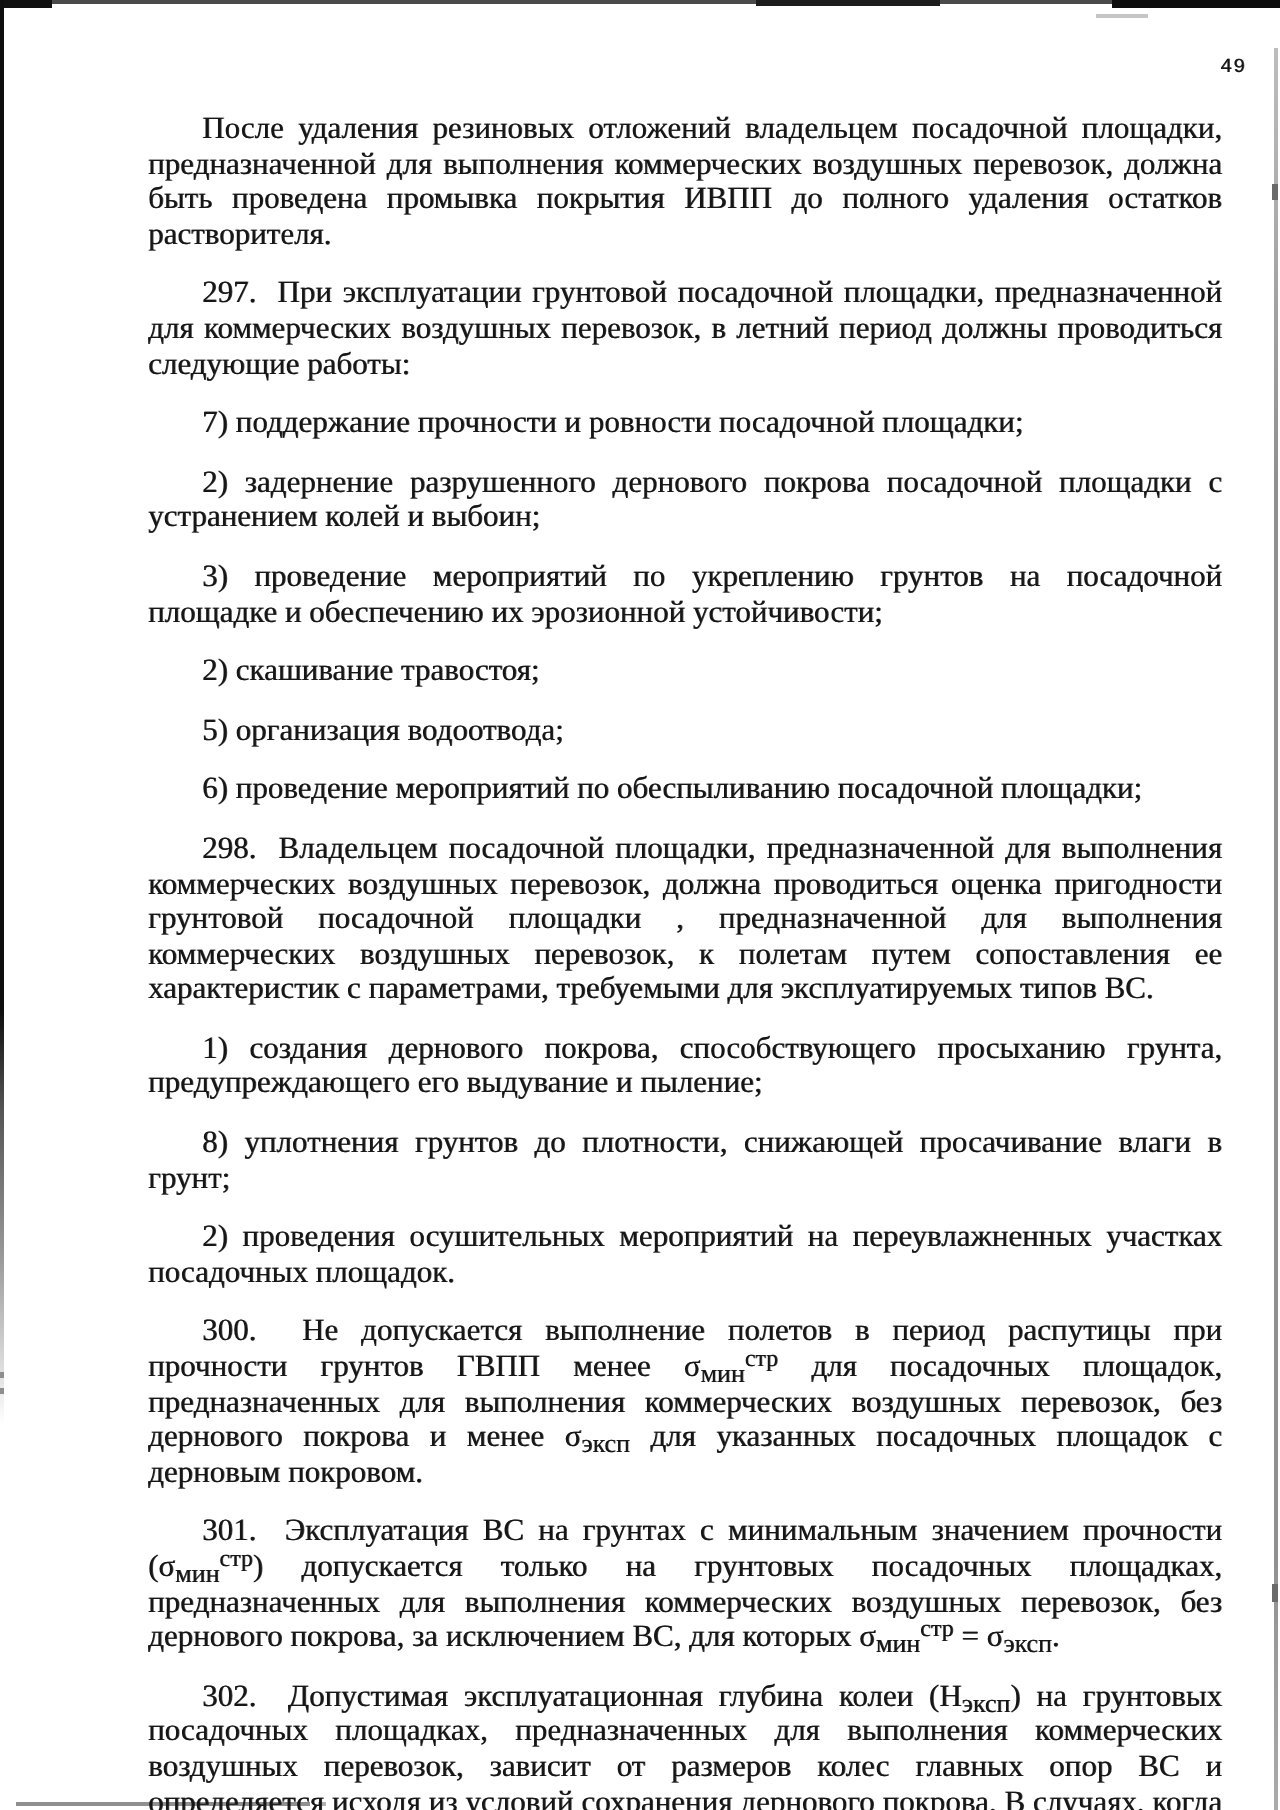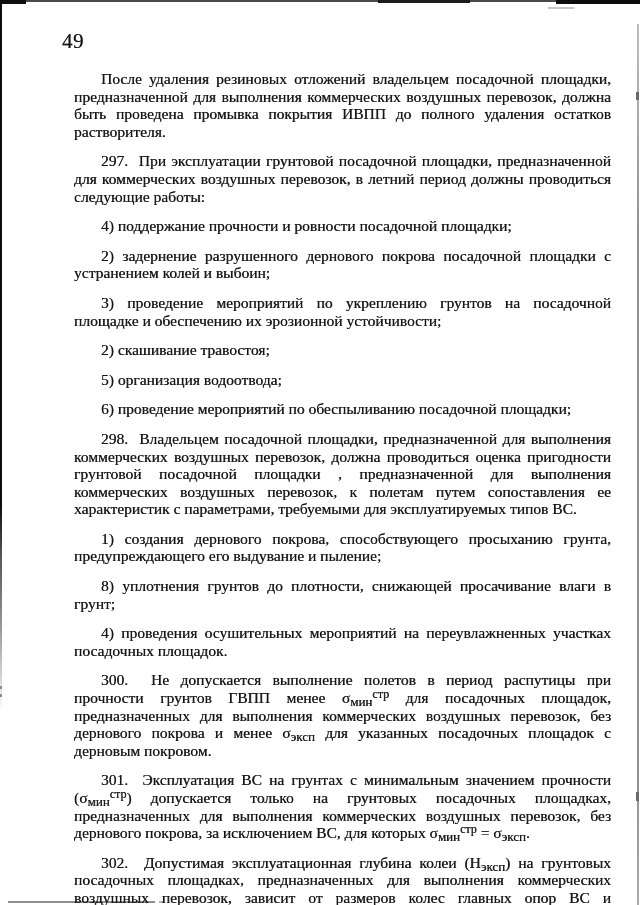--- a/index.html
+++ b/index.html
@@ -15,24 +15,25 @@
     background: #ffffff;
   }
   .content {
     position: absolute;
     left: 62px; top: 29px;
     width: 561px;
     color: #161616;
     text-shadow: 0.35px 0 0 rgba(22,22,22,0.75);
   }
   .page-number {
-    text-align: left;
-    font-size: 21px;
+    text-align: right;
+    font-size: 10px;
     margin: 0 0 16px 0;
     letter-spacing: 0.5px;
+    font-family: Liberation Mono, monospace;
   }
   .doc-body p {
     margin: 12px;
     font-size: 15.5px;
     line-height: 17.6px;
     text-align: justify;
     text-indent: 27px;
   }
   .doc-body sub {
     font-size: 13px;
@@ -84,29 +85,29 @@
   <div class="artifact right-tick-a"></div>
   <div class="artifact right-tick-b"></div>
   <div class="artifact bottom-line"></div>
   <div class="artifact bottom-dot"></div>
 
   <div class="content">
     <div class="page-number">49</div>
     <div class="doc-body">
         <p>После удаления резиновых отложений владельцем посадочной площадки, предназначенной для выполнения коммерческих воздушных перевозок, должна быть проведена промывка покрытия ИВПП до полного удаления остатков растворителя.</p>
         <p>297.&nbsp; При эксплуатации грунтовой посадочной площадки, предназначенной для коммерческих воздушных перевозок, в летний период должны проводиться следующие работы:</p>
-        <p>4) поддержание прочности и ровности посадочной площадки;</p>
+        <p>7) поддержание прочности и ровности посадочной площадки;</p>
         <p>2) задернение разрушенного дернового покрова посадочной площадки с устранением колей и выбоин;</p>
         <p>3) проведение мероприятий по укреплению грунтов на посадочной площадке и обеспечению их эрозионной устойчивости;</p>
         <p>2) скашивание травостоя;</p>
         <p>5) организация водоотвода;</p>
         <p>6) проведение мероприятий по обеспыливанию посадочной площадки;</p>
         <p>298.&nbsp; Владельцем посадочной площадки, предназначенной для выполнения коммерческих воздушных перевозок, должна проводиться оценка пригодности грунтовой посадочной площадки , предназначенной для выполнения коммерческих воздушных перевозок, к полетам путем сопоставления ее характеристик с параметрами, требуемыми для эксплуатируемых типов ВС.</p>
         <p>1) создания дернового покрова, способствующего просыханию грунта, предупреждающего его выдувание и пыление;</p>
         <p>8) уплотнения грунтов до плотности, снижающей просачивание влаги в грунт;</p>
-        <p>4) проведения осушительных мероприятий на переувлажненных участках посадочных площадок.</p>
+        <p>2) проведения осушительных мероприятий на переувлажненных участках посадочных площадок.</p>
         <p>300.&nbsp; Не допускается выполнение полетов в период распутицы при прочности грунтов ГВПП менее σ<sub>мин</sub><sup>стр</sup> для посадочных площадок, предназначенных для выполнения коммерческих воздушных перевозок, без дернового покрова и менее σ<sub>эксп</sub> для указанных посадочных площадок с дерновым покровом.</p>
         <p>301.&nbsp; Эксплуатация ВС на грунтах с минимальным значением прочности (σ<sub>мин</sub><sup>стр</sup>) допускается только на грунтовых посадочных площадках, предназначенных для выполнения коммерческих воздушных перевозок, без дернового покрова, за исключением ВС, для которых σ<sub>мин</sub><sup>стр</sup> = σ<sub>эксп</sub>.</p>
         <p>302.&nbsp; Допустимая эксплуатационная глубина колеи (Н<sub>эксп</sub>) на грунтовых посадочных площадках, предназначенных для выполнения коммерческих воздушных перевозок, зависит от размеров колес главных опор ВС и определяется исходя из условий сохранения дернового покрова. В случаях, когда значение Н<sub>эксп</sub> больше или равно Н<sub>макс</sub>, полеты ВС должны производиться на грунтовых посадочных площадках, предназначенных для выполнения коммерческих воздушных перевозок, с дерновым покровом при σ<sub>мин</sub><sup>стр</sup>.</p>
       </div>
   </div>
 
 </div>
 
 </body></html>

